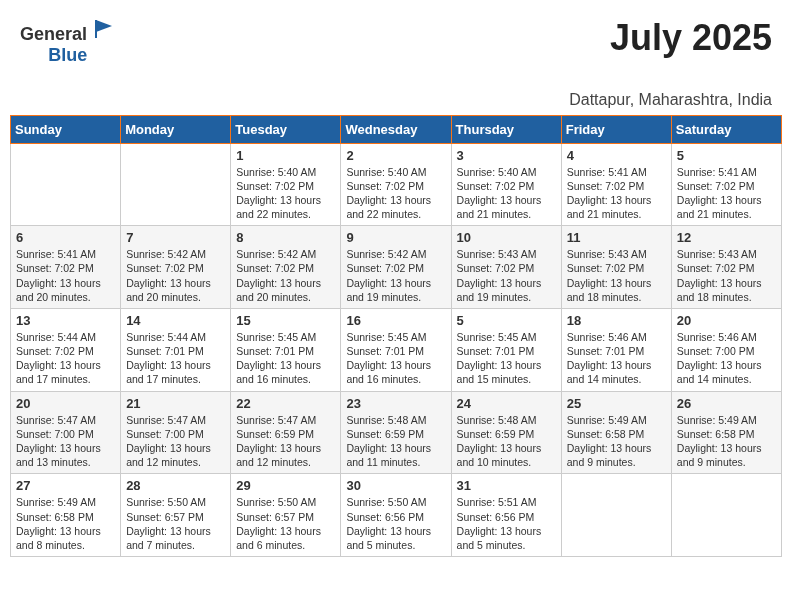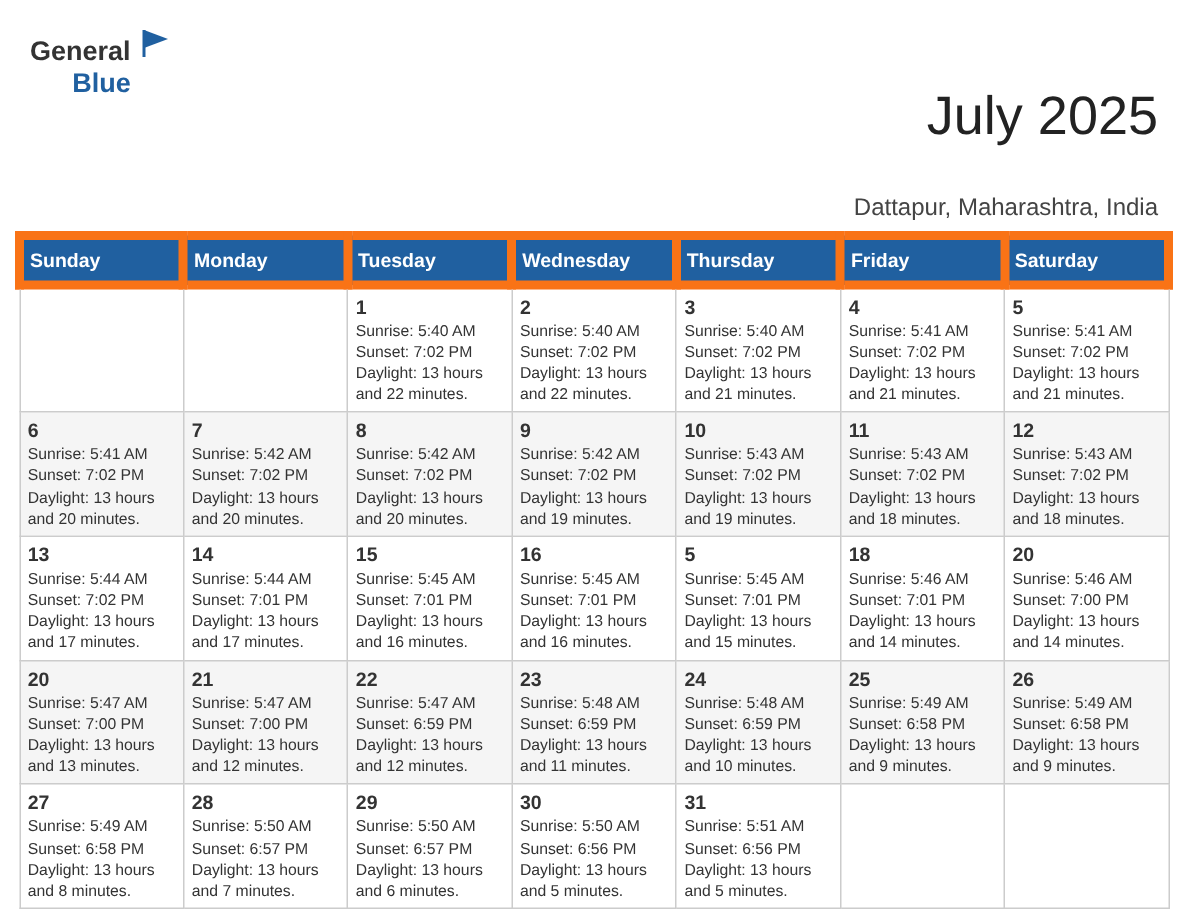--- a/index.html
+++ b/index.html
@@ -34,42 +34,41 @@
     .logo-icon {
       width: 22px;
       height: 22px;
       margin-left: 2px;
     }
     .title-area {
       text-align: right;
     }
     .month-title {
       font-size: 36px;
-      font-weight: normal;
+      font-weight: bold;
       color: #222;
       line-height: 1.1;
-      margin-top: 39px;
     }
     .location-title {
       font-size: 16px;
       color: #444;
       margin-top: 33px;
     }
     .calendar {
       width: 100%;
       border-collapse: collapse;
       border: 1px solid #ccc;
     }
     .calendar th {
       background-color: #2060a0;
       color: #fff;
       font-size: 13px;
       font-weight: bold;
       padding: 6px 4px;
-      border: 6px solid #f97316;
+      border: 1px solid #f97316;
       text-align: left;
     }
     .calendar td {
       border: 1px solid #ccc;
       vertical-align: top;
       padding: 4px 5px;
       font-size: 11px;
       color: #333;
       width: 110px;
       min-height: 80px;

